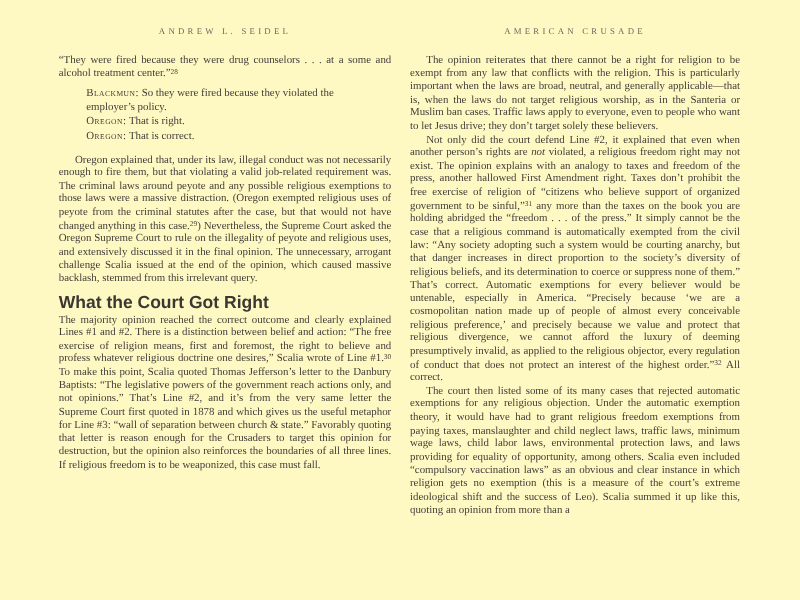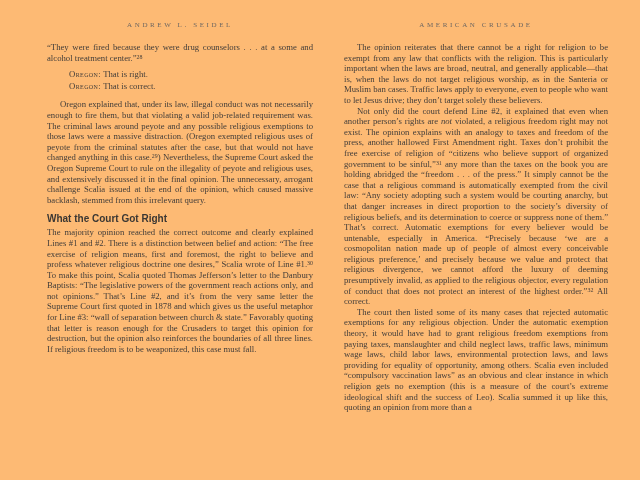--- a/index.html
+++ b/index.html
@@ -1,58 +1,59 @@
 <!DOCTYPE html>
 <html><head>
 <meta charset="utf-8">
 <style>
   html, body { margin: 0; padding: 0; background: #ffffff; }
   .book {
     position: relative; width: 640px; height: 480px;
-    background: #fdba74; overflow: hidden;
+    background: #fef9c3; overflow: hidden;
     font-family: "Liberation Serif", serif;
   }
   .page { position: absolute; top: 21px; height: 438px; }
   .page-left  { left: 47px;  width: 266px; }
-  .page-right { left: 344px; width: 264px; }
+  .page-right { left: 328px; width: 264px; }
   .page-header {
     font-size: 7px; letter-spacing: 2.6px; text-align: center;
     color: #6e6761; white-space: nowrap; font-weight: normal;
   }
   .page-body {
     margin-top: 13px; font-size: 8.7px; line-height: 10.6px;
     color: #423d39; text-align: justify;
   }
   .para { margin: 0; }
   .para.indent { text-indent: 13px; }
   sup { font-size: 0.68em; line-height: 0; vertical-align: 0.35em; }
   em { font-style: italic; margin-top: 14px; }
   .dialogue { margin: 6px 26px 8px 22px; text-align: left; }
   .dialogue-item { margin: 0 0 1px 0; }
   .speaker { font-variant: small-caps; letter-spacing: 0.4px; }
   .heading {
     font-family: "Liberation Sans", sans-serif; font-weight: bold;
-    font-size: 10px; line-height: 11px; margin: 8px 0 3px;
+    font-size: 14px; line-height: 11px; margin: 8px 0 3px;
     text-align: left; color: #3b3733;
   }
   .page-number {
     position: absolute; top: 416px; left: 0; width: 100%;
     text-align: center; font-size: 8px; letter-spacing: 1px; color: #56504a;
   }
 </style>
 </head>
 <body>
 
 <div class="book">
 
   <div class="page page-left">
     <div class="page-header">ANDREW L. SEIDEL</div>
     <div class="page-body">
         <p class="para"><span>“They were fired because they were drug counselors . . . at a some and alcohol treatment center.”</span><sup>28</sup></p>
         <div class="dialogue">
+          <div class="dialogue-item"><span class="speaker">Blackmun:</span> So they were fired because they violated the employer’s policy.</div>
           <div class="dialogue-item"><span class="speaker">Oregon:</span> That is right.</div>
           <div class="dialogue-item"><span class="speaker">Oregon:</span> That is correct.</div>
         </div>
         <p class="para indent"><span>Oregon explained that, under its law, illegal conduct was not necessarily enough to fire them, but that violating a valid job-related requirement was. The criminal laws around peyote and any possible religious exemptions to those laws were a massive distraction. (Oregon exempted religious uses of peyote from the criminal statutes after the case, but that would not have changed anything in this case.</span><sup>29</sup><span>) Nevertheless, the Supreme Court asked the Oregon Supreme Court to rule on the illegality of peyote and religious uses, and extensively discussed it in the final opinion. The unnecessary, arrogant challenge Scalia issued at the end of the opinion, which caused massive backlash, stemmed from this irrelevant query.</span></p>
         <div class="heading">What the Court Got Right</div>
         <p class="para"><span>The majority opinion reached the correct outcome and clearly explained Lines #1 and #2. There is a distinction between belief and action: “The free exercise of religion means, first and foremost, the right to believe and profess whatever religious doctrine one desires,” Scalia wrote of Line #1.</span><sup>30</sup><span> To make this point, Scalia quoted Thomas Jefferson’s letter to the Danbury Baptists: “The legislative powers of the government reach actions only, and not opinions.” That’s Line #2, and it’s from the very same letter the Supreme Court first quoted in 1878 and which gives us the useful metaphor for Line #3: “wall of separation between church &amp; state.” Favorably quoting that letter is reason enough for the Crusaders to target this opinion for destruction, but the opinion also reinforces the boundaries of all three lines. If religious freedom is to be weaponized, this case must fall.</span></p>
       </div>
   </div>
 
   <div class="page page-right">

